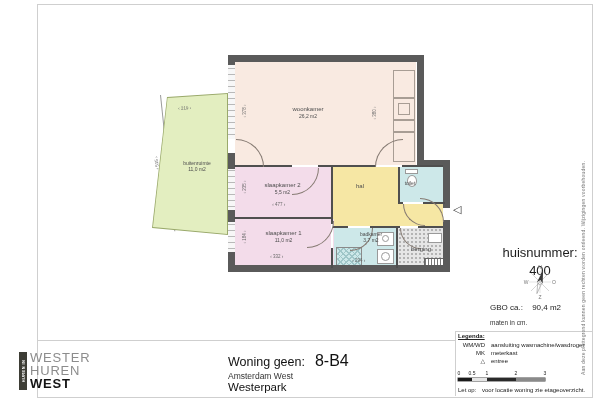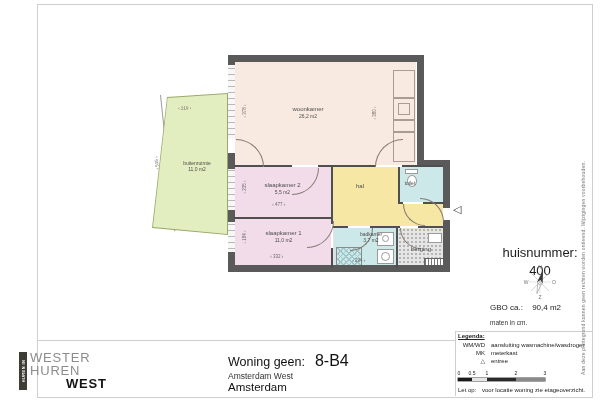--- a/index.html
+++ b/index.html
@@ -81,21 +81,21 @@
   .tb-type .lab{font-size:12.5px;}
   .tb-type .val{font-size:16px;margin-left:10px;}
   .tb-proj{position:absolute;left:228px;top:371px;font-size:8.5px;color:#333;}
   .tb-city{position:absolute;left:228px;top:381px;font-size:11.5px;color:#111;}
   
   .logo-bar{position:absolute;left:19px;top:352px;width:8px;height:38px;background:#3d3d35;}
   .logo-bar span{position:absolute;left:50%;top:50%;transform:translate(-50%,-50%) rotate(-90deg);
     color:#fff;font-size:4px;font-weight:bold;letter-spacing:.4px;white-space:nowrap;}
   .logo-txt{position:absolute;left:30px;top:351px;line-height:13px;font-size:13px;letter-spacing:.8px;}
   .logo-txt .g{color:#8c8c8c;display:block;font-weight:500;}
-  .logo-txt .b{color:#141414;display:block;font-weight:bold;margin-left:36px;}
+  .logo-txt .b{color:#141414;display:block;font-weight:bold;}
   .compass{position:absolute;left:523px;top:265px;}
   .compass text{font-size:5px;fill:#777;font-family:"Liberation Sans",sans-serif;}
 </style>
 </head>
 <body>
 
 <div class="frame"></div>
 
 <div>
 
@@ -274,21 +274,21 @@
   <span class="nl">Let op:</span>
   <span>voor locatie woning zie etageoverzicht.</span>
 </div>
 
 <div class="disc">Aan deze plattegrond kunnen geen rechten worden ontleend. Wijzigingen voorbehouden.</div>
 
 <div class="tb-type">
   <span class="lab">Woning geen:</span><span class="val">8-B4</span>
 </div>
 <div class="tb-proj">Amsterdam West</div>
-<div class="tb-city">Amsterdam</div>
+<div class="tb-city">Westerpark</div>
 
 <div class="logo-bar">
   <span>HUREN IN</span>
 </div>
 <div class="logo-txt">
   <span class="g">WESTER</span>
   <span class="g">HUREN</span>
   <span class="b">WEST</span>
 </div>
 

